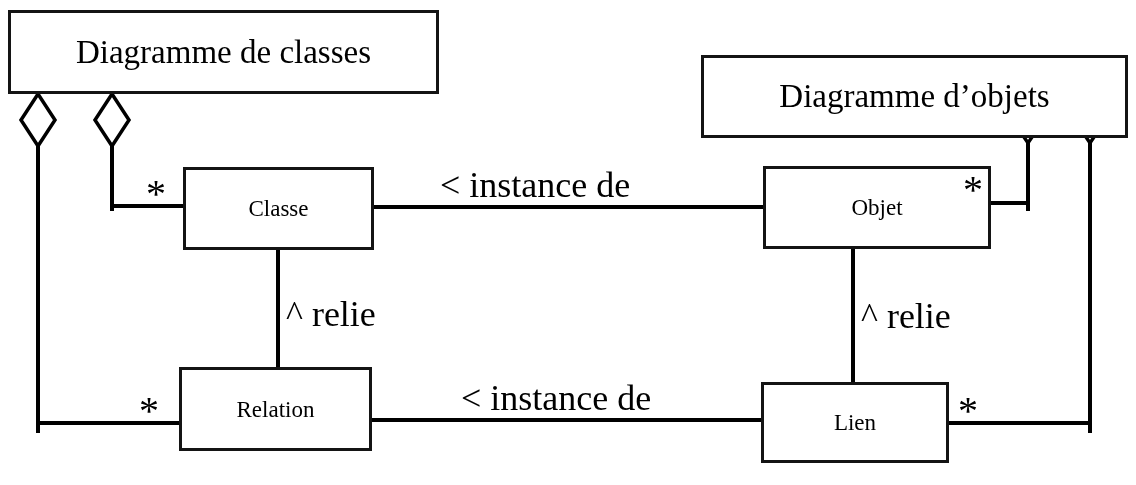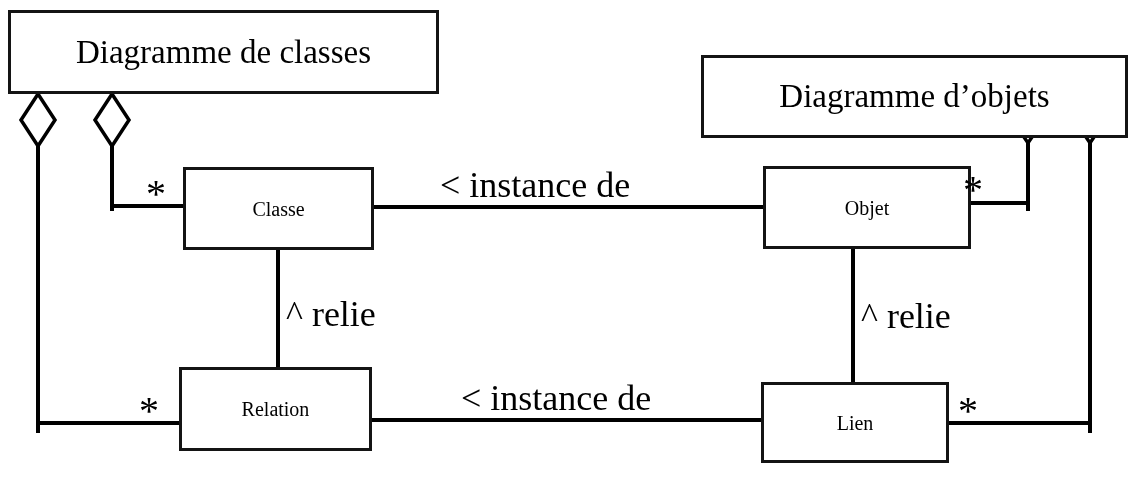--- a/index.html
+++ b/index.html
@@ -22,42 +22,42 @@
     top: 0;
   }
   .box {
     position: absolute;
     box-sizing: border-box;
     border: 3px solid #141414;
     background: #ffffff;
     display: flex;
     align-items: center;
     justify-content: center;
-    font-size: 20px;
+    font-size: 23px;
     line-height: 1;
     white-space: nowrap;
   }
   .box.big { font-size: 33px; text-align: right; }
   .edge-label {
     position: absolute;
     font-size: 36px;
     line-height: 1;
     white-space: nowrap;
     background: transparent;
   }
   .mult {
     position: absolute;
     font-size: 40px;
     line-height: 1;
   }
   
   #box-class-diagram  { left: 8px;   top: 10px;  width: 431px; height: 84px; }
   #box-object-diagram { left: 701px; top: 12px;  width: 427px; height: 83px; margin-top: 43px; }
   #box-classe         { left: 183px; top: 167px; width: 191px; height: 83px; }
-  #box-objet          { left: 763px; top: 166px; width: 208px; height: 83px; }
+  #box-objet          { left: 763px; top: 166px; width: 228px; height: 83px; }
   #box-relation       { left: 179px; top: 367px; width: 193px; height: 84px; }
   #box-lien           { left: 761px; top: 382px; width: 188px; height: 81px; }
 
   #label-instance-de-top    { left: 440px; top: 167px; }
   #label-instance-de-bottom { left: 461px; top: 380px; }
   #label-relie-left         { left: 286px; top: 296px; }
   #label-relie-right        { left: 861px; top: 298px; }
 
   #mult-classe   { left: 146px; top: 174px; }
   #mult-objet    { left: 963px; top: 170px; }

